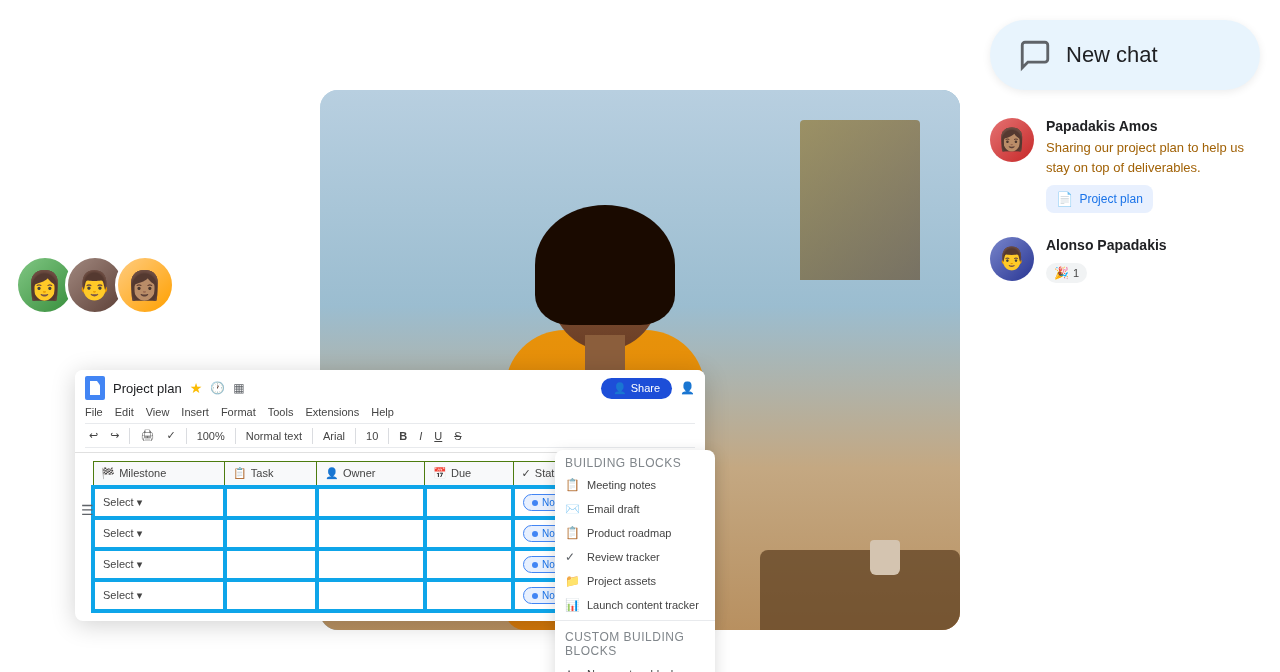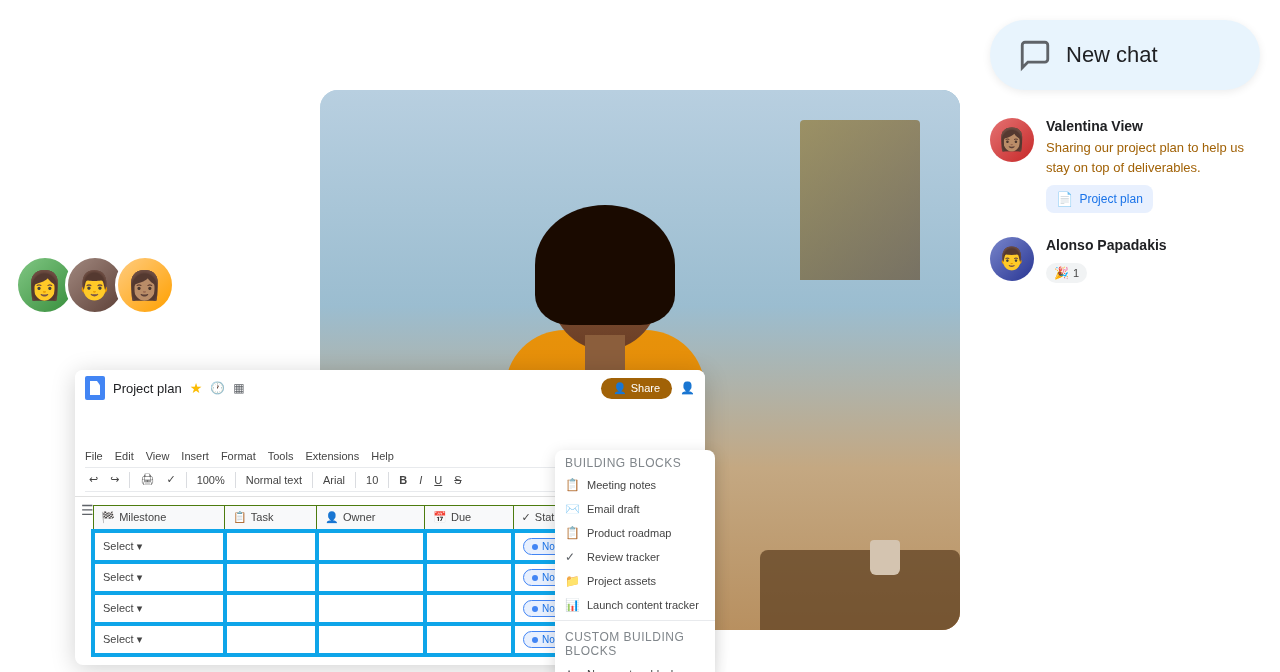--- a/index.html
+++ b/index.html
@@ -109,21 +109,21 @@
     .docs-star { color: #fbbc04; font-size: 14px; }
     .docs-icon-sm { font-size: 12px; color: #5f6368; cursor: pointer; }
 
     .menu-bar {
       display: flex;
       gap: 12px;
       font-size: 11px;
       color: #444;
       padding: 2px 0;
     }
-    .menu-item { cursor: pointer; margin-top: 44px; }
+    .menu-item { cursor: pointer; }
 
     .formatting-bar {
       display: flex;
       align-items: center;
       gap: 4px;
       padding: 3px 0;
       flex-wrap: wrap;
       border-top: 1px solid #e8eaed;
       border-bottom: 1px solid #e8eaed;
       margin-top: 3px;
@@ -137,21 +137,21 @@
       border: none;
       background: none;
     }
     .fmt-separator {
       width: 1px;
       height: 16px;
       background: #dadce0;
       margin: 0 2px;
     }
     .share-btn {
-      background: #a16207;
+      background: #1d4ed8;
       color: white;
       border: none;
       border-radius: 16px;
       padding: 4px 12px;
       font-size: 11px;
       cursor: pointer;
       margin-left: auto;
       display: flex;
       gap: 4px;
     }
@@ -495,21 +495,21 @@
     <span class="new-chat-label">New chat</span>
   </div>
 
   <div class="chat-messages">
 
     <div class="chat-message">
       <div class="msg-avatar msg-avatar-v">
         <div style="width:100%;height:100%;display:flex;align-items:center;justify-content:center;font-size:22px;">👩🏽</div>
       </div>
       <div class="msg-content">
-        <div class="msg-name">Valentina View</div>
+        <div class="msg-name">Papadakis Amos</div>
         <div class="msg-text">Sharing our project plan to help us stay on top of deliverables.</div>
         <div class="msg-attachment">
           <span class="attach-icon">📄</span>
           <span>Project plan</span>
         </div>
       </div>
     </div>
 
     <div class="chat-message">
       <div class="msg-avatar msg-avatar-a">

